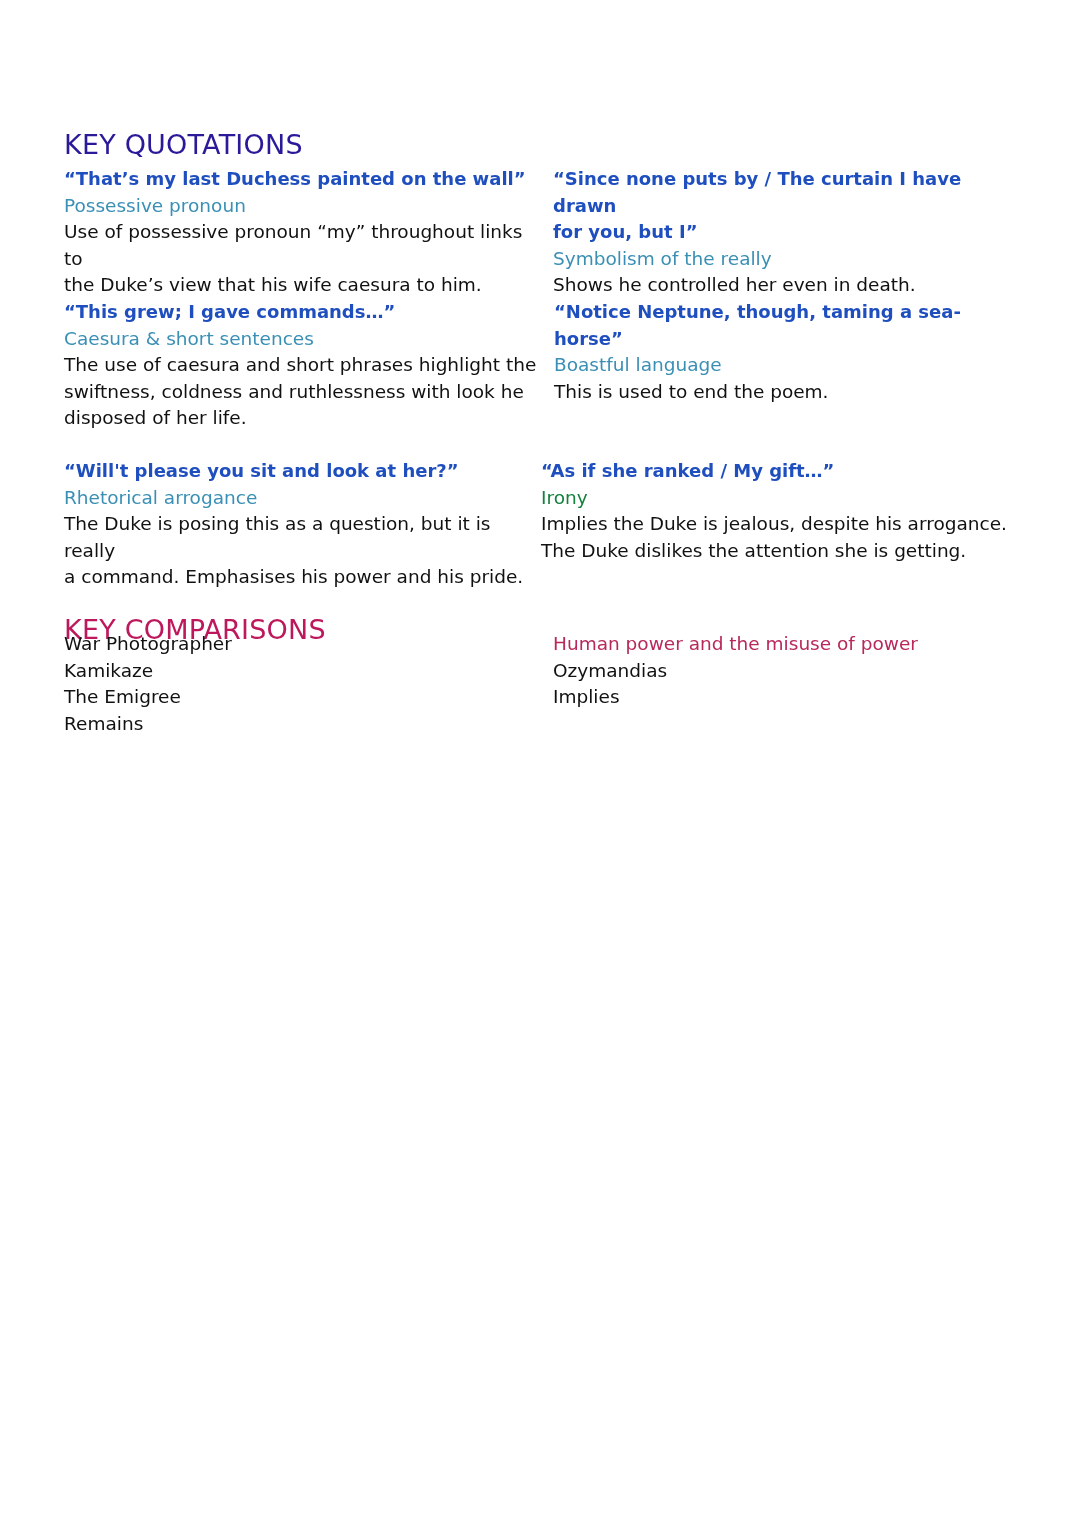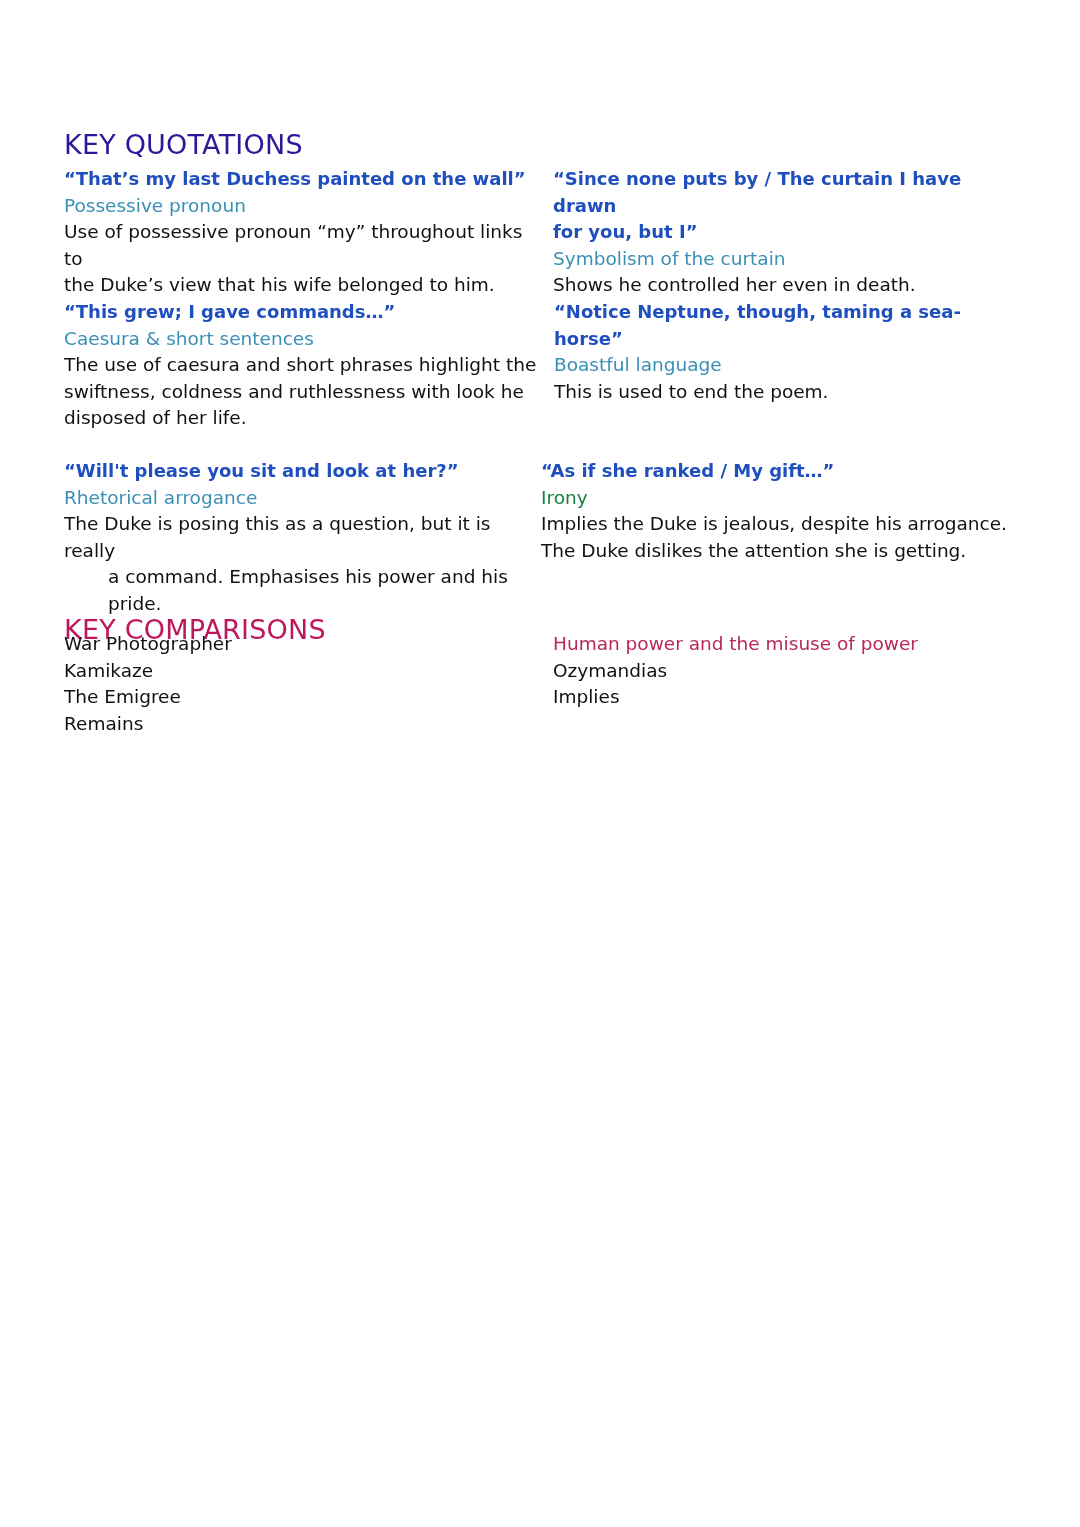--- a/index.html
+++ b/index.html
@@ -60,27 +60,27 @@
 <body>
 
 <div class="page">
 
   <h2 class="section-heading" style="top: 129px; color: rgb(42, 26, 154);">KEY QUOTATIONS</h2>
 
   <div class="block" style="left:64px; top:166px; width:480px;">
     <div class="quote" style="color: rgb(31, 79, 191);">“That’s my last Duchess painted on the wall”</div>
     <div class="technique" style="color: rgb(58, 143, 181);">Possessive pronoun</div>
     <div class="body-text" style="color: rgb(17, 17, 17);">Use of possessive pronoun “my” throughout links to</div>
-    <div class="body-text" style="color: rgb(17, 17, 17);">the Duke’s view that his wife belonged to him.</div>
+    <div class="body-text" style="color: rgb(17, 17, 17);">the Duke’s view that his wife caesura to him.</div>
   </div>
 
   <div class="block" style="left:553px; top:166px; width:470px;">
     <div class="quote" style="color: rgb(31, 79, 191);">“Since none puts by / The curtain I have drawn</div>
     <div class="quote" style="color: rgb(31, 79, 191);">for you, but I”</div>
-    <div class="technique" style="color: rgb(58, 143, 181);">Symbolism of the curtain</div>
+    <div class="technique" style="color: rgb(58, 143, 181);">Symbolism of the really</div>
     <div class="body-text" style="color: rgb(17, 17, 17);">Shows he controlled her even in death.</div>
   </div>
 
   <div class="block" style="left:64px; top:299px; width:480px;">
     <div class="quote" style="color: rgb(31, 79, 191);">“This grew; I gave commands…”</div>
     <div class="technique" style="color: rgb(58, 143, 181);">Caesura &amp; short sentences</div>
     <div class="body-text" style="color: rgb(17, 17, 17);">The use of caesura and short phrases highlight the</div>
     <div class="body-text" style="color: rgb(17, 17, 17);">swiftness, coldness and ruthlessness with look he</div>
     <div class="body-text" style="color: rgb(17, 17, 17);">disposed of her life.</div>
   </div>
@@ -88,21 +88,21 @@
   <div class="block" style="left:554px; top:299px; width:470px;">
     <div class="quote" style="color: rgb(31, 79, 191);">“Notice Neptune, though, taming a sea-horse”</div>
     <div class="technique" style="color: rgb(58, 143, 181);">Boastful language</div>
     <div class="body-text" style="color: rgb(17, 17, 17);">This is used to end the poem.</div>
   </div>
 
   <div class="block" style="left:64px; top:458px; width:480px;">
     <div class="quote" style="color: rgb(31, 79, 191);">“Will't please you sit and look at her?”</div>
     <div class="technique" style="color: rgb(58, 143, 181);">Rhetorical arrogance</div>
     <div class="body-text" style="color: rgb(17, 17, 17);">The Duke is posing this as a question, but it is really</div>
-    <div class="body-text" style="color: rgb(17, 17, 17); margin-left: 44px;">a command. Emphasises his power and his pride.</div>
+    <div class="body-text" style="color: rgb(17, 17, 17);">a command. Emphasises his power and his pride.</div>
   </div>
 
   <div class="block" style="left:541px; top:458px; width:480px;">
     <div class="quote" style="color: rgb(31, 79, 191);">“As if she ranked / My gift…”</div>
     <div class="technique" style="color: #15803d;">Irony</div>
     <div class="body-text" style="color: rgb(17, 17, 17);">Implies the Duke is jealous, despite his arrogance.</div>
     <div class="body-text" style="color: rgb(17, 17, 17);">The Duke dislikes the attention she is getting.</div>
   </div>
 
   <h2 class="section-heading" style="top: 614px; color: #be185d;">KEY COMPARISONS</h2>

